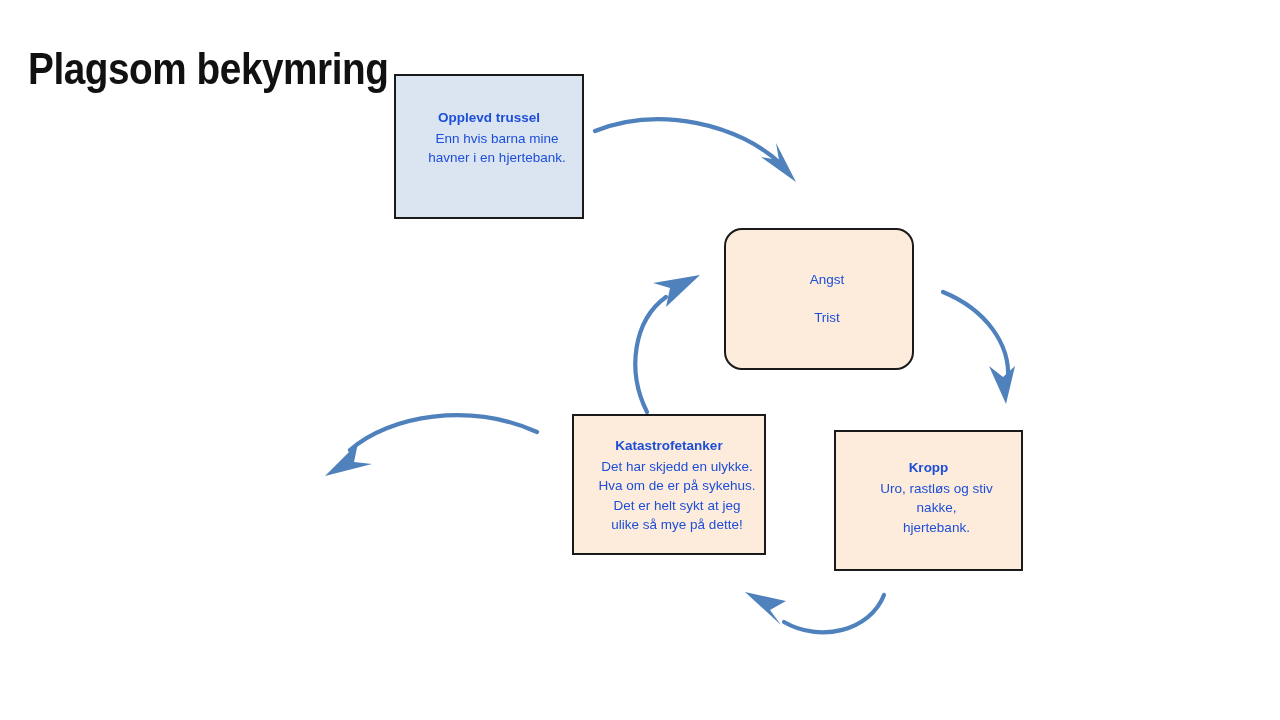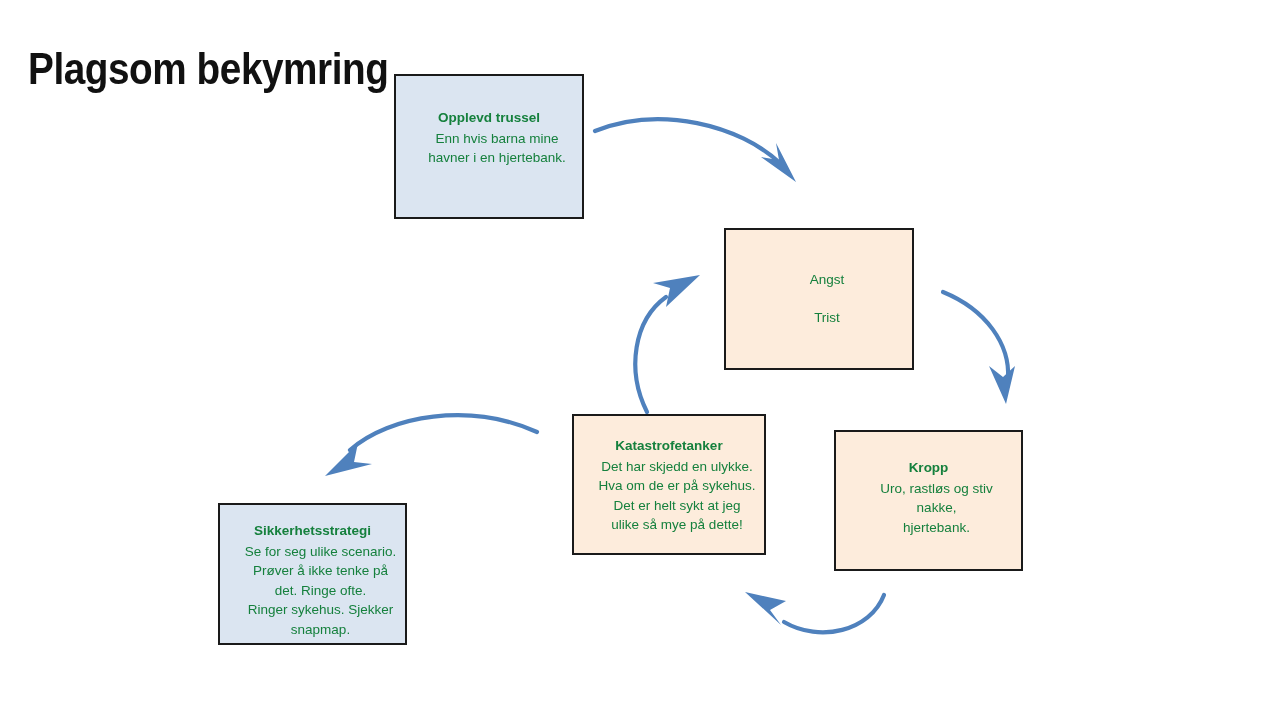--- a/index.html
+++ b/index.html
@@ -30,37 +30,37 @@
   }
   .node {
     position: absolute;
     box-sizing: border-box;
     border: 2px solid #1a1a1a;
     display: flex;
     flex-direction: column;
     align-items: center;
     justify-content: center;
     text-align: center;
-    color: #15803d;
+    color: #1d4ed8;
     font-size: 13.5px;
     line-height: 1.45;
     padding: 19px 8px;
   }
   .node.blue  { background: #dbe5f1; }
   .node.peach { background: #fdecdc; }
   .node .heading {
     font-weight: 700;
     font-size: 13.5px;
     margin-bottom: 1px;
   }
   .node .body-line { display: block; margin-left: 16px; }
 
   
   #node-threat     { left: 394px; top: 74px;  width: 190px; height: 145px; justify-content: flex-start; padding-top: 32px; }
-  #node-emotion    { left: 724px; top: 228px; width: 190px; height: 142px; justify-content: center; }
+  #node-emotion    { left: 724px; top: 228px; width: 190px; height: 142px; justify-content: center; border-radius: 18px; }
   #node-emotion .gap { height: 18px; }
   #node-body       { left: 834px; top: 430px; width: 189px; height: 141px; justify-content: flex-start; padding-top: 26px; }
   #node-thoughts   { left: 572px; top: 414px; width: 194px; height: 141px; justify-content: center; padding-top: 21px; }
   #node-safety     { left: 218px; top: 503px; width: 189px; height: 142px; justify-content: flex-start; padding-top: 16px; }
 
   #arrows {
     position: absolute;
     left: 0; top: 0;
     width: 1280px;
     height: 720px;
@@ -130,22 +130,14 @@
   </div>
 
   <div class="node peach" id="node-thoughts">
     <span class="heading">Katastrofetanker</span>
     <span class="body-line">Det har skjedd en ulykke.</span>
     <span class="body-line">Hva om de er på sykehus.</span>
     <span class="body-line">Det er helt sykt at jeg</span>
     <span class="body-line">ulike så mye på dette!</span>
   </div>
 
-  <div class="node blue" id="node-safety">
-    <span class="heading">Sikkerhetsstrategi</span>
-    <span class="body-line">Se for seg ulike scenario.</span>
-    <span class="body-line">Prøver å ikke tenke på</span>
-    <span class="body-line">det. Ringe ofte.</span>
-    <span class="body-line">Ringer sykehus. Sjekker</span>
-    <span class="body-line">snapmap.</span>
-  </div>
 
 </div>
 
 </body></html>

